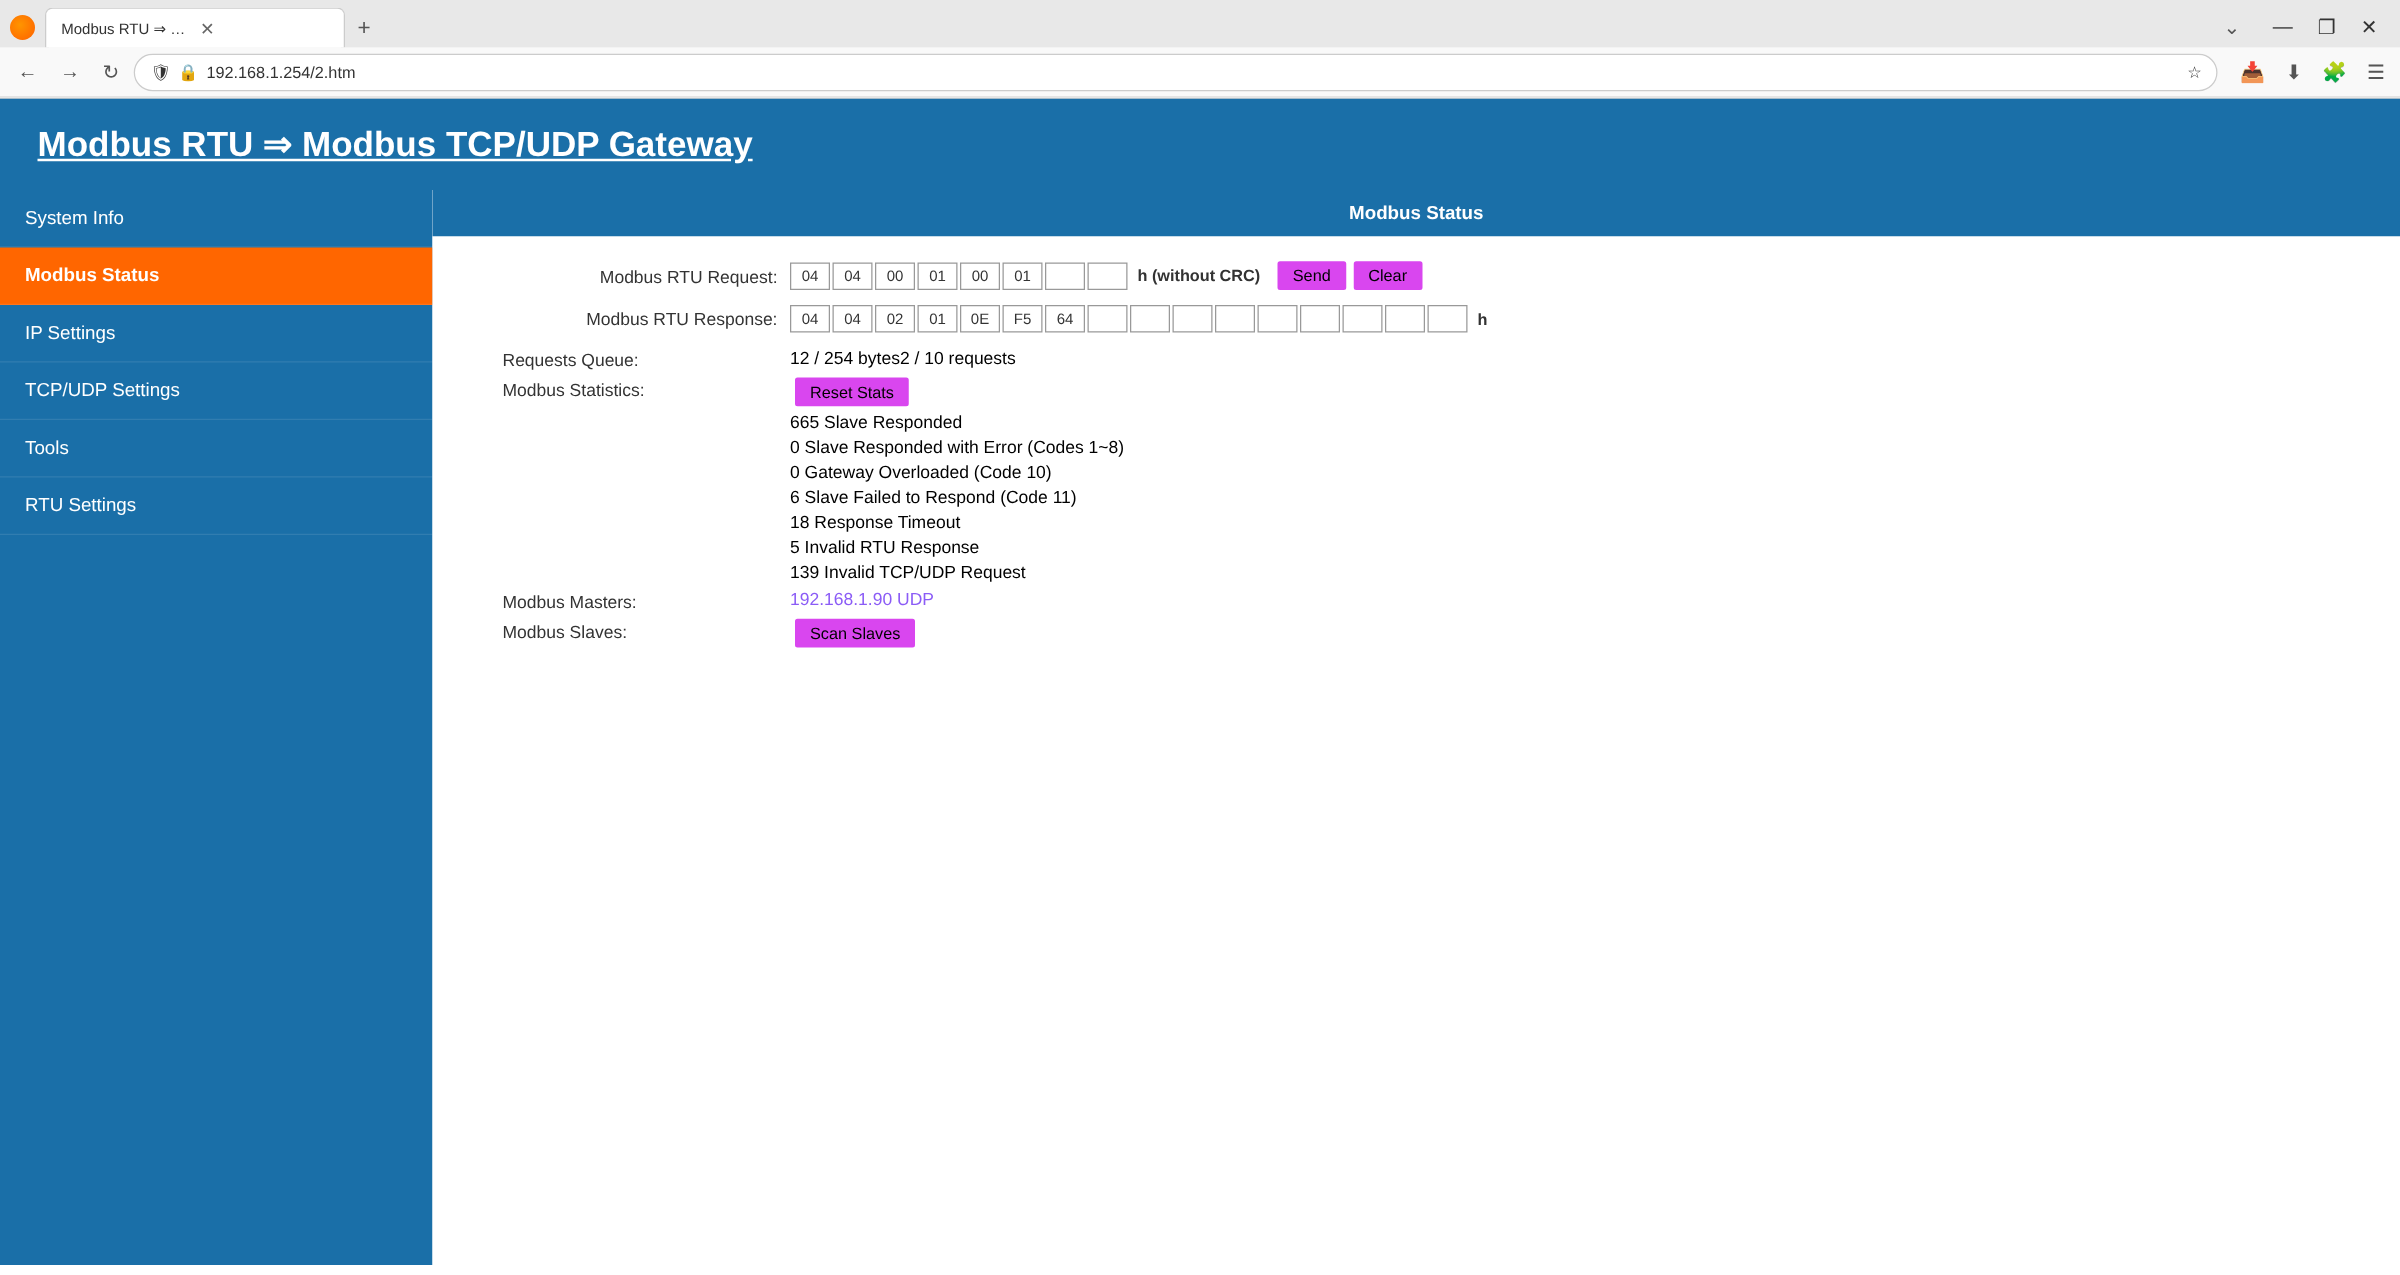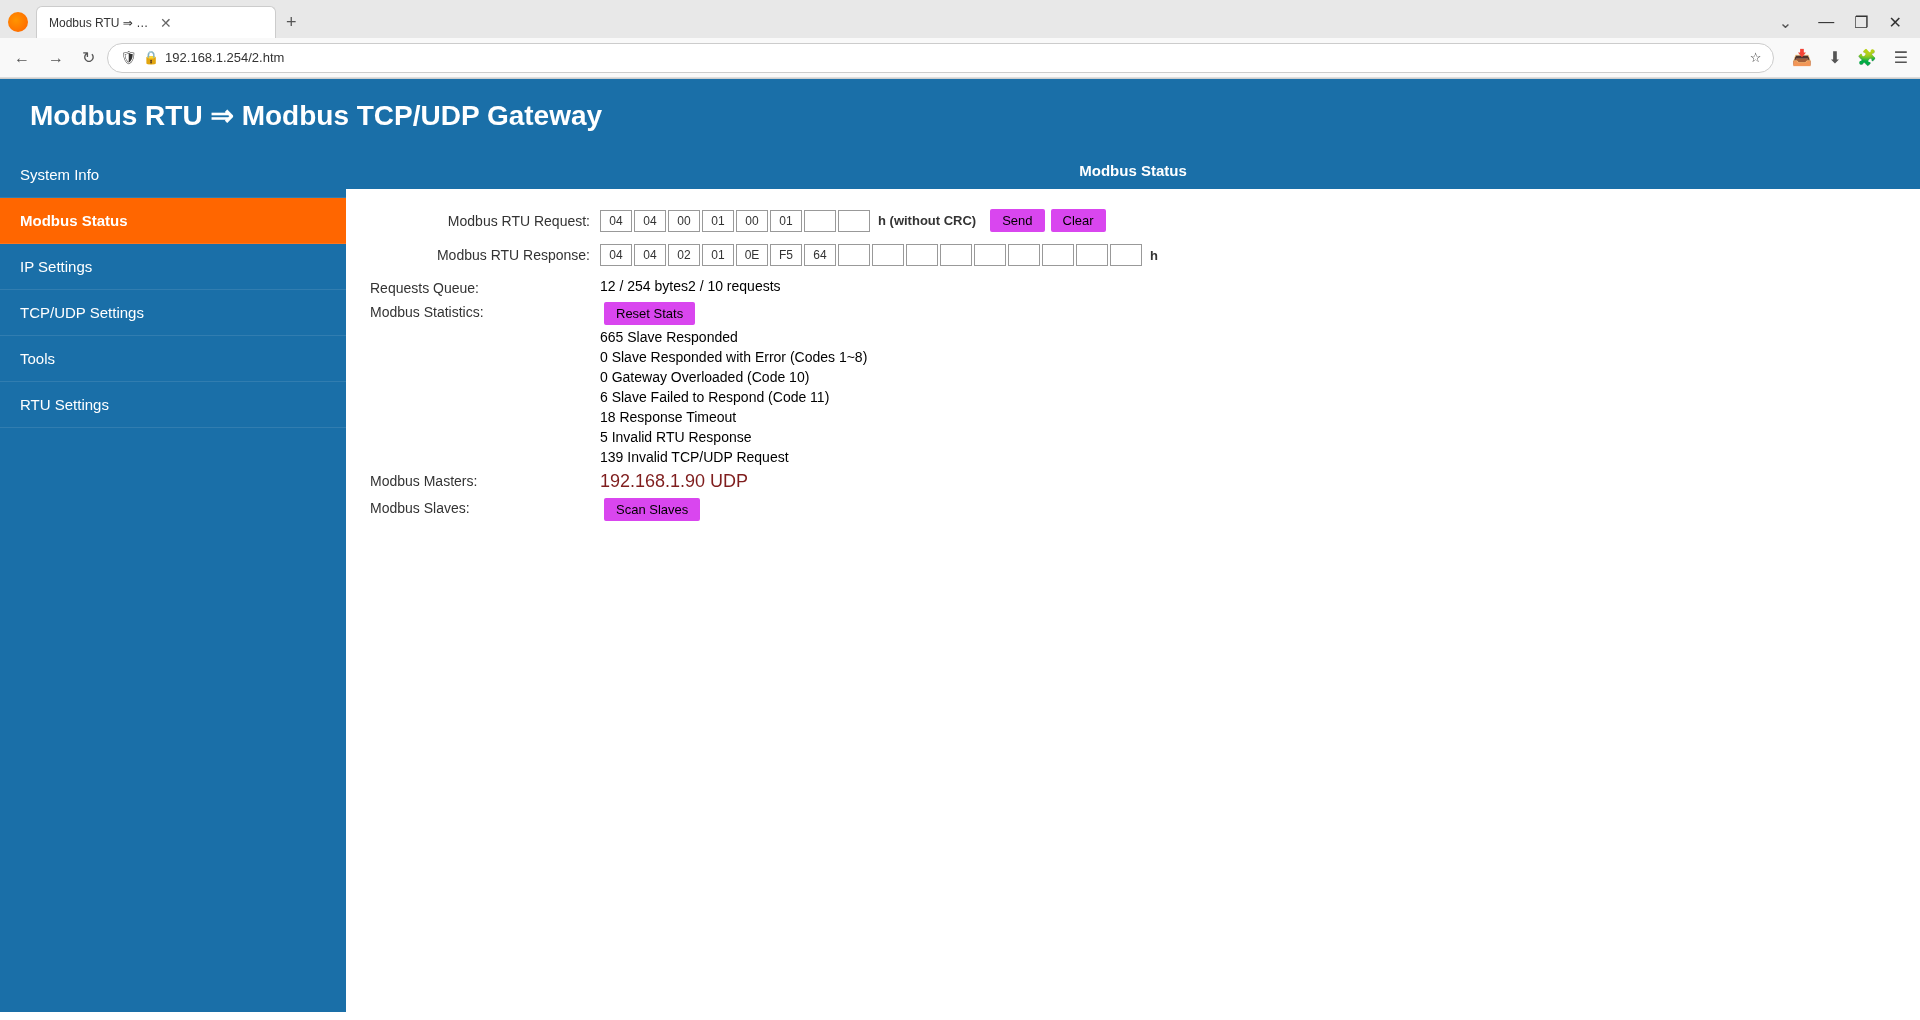--- a/index.html
+++ b/index.html
@@ -70,20 +70,21 @@
 
     
     .page-header {
       background: #1a6fa8;
       padding: 20px 30px;
     }
     .page-header h1 {
       color: #fff;
       font-size: 28px;
       font-weight: bold;
+      text-decoration: underline;
     }
 
     .page-body {
       display: flex;
       min-height: calc(100vh - 160px);
     }
 
     
     .sidebar {
       width: 346px;
@@ -108,20 +109,21 @@
     .content-header {
       background: #1a6fa8;
       color: #fff;
       text-align: center;
       padding: 10px;
       font-weight: bold;
       font-size: 15px;
     }
     .content-body {
       padding: 20px 24px;
+      margin-left: 32px;
     }
 
     
     .form-row {
       display: flex;
       align-items: center;
       margin-bottom: 12px;
     }
     .form-label {
       text-align: right;
@@ -171,22 +173,22 @@
       margin-bottom: 6px;
     }
     .info-label {
       min-width: 220px;
       margin-right: 10px;
       color: #333;
       font-size: 14px;
       padding-top: 2px;
     }
     .info-value {
-      color: #7f1d1d;
-      font-size: 18px;
+      color: #8b5cf6;
+      font-size: 14px;
     }
     .info-value-block {
       display: flex;
       flex-direction: column;
       gap: 2px;
     }
     .stats-block {
       display: flex;
       flex-direction: column;
       gap: 4px;

